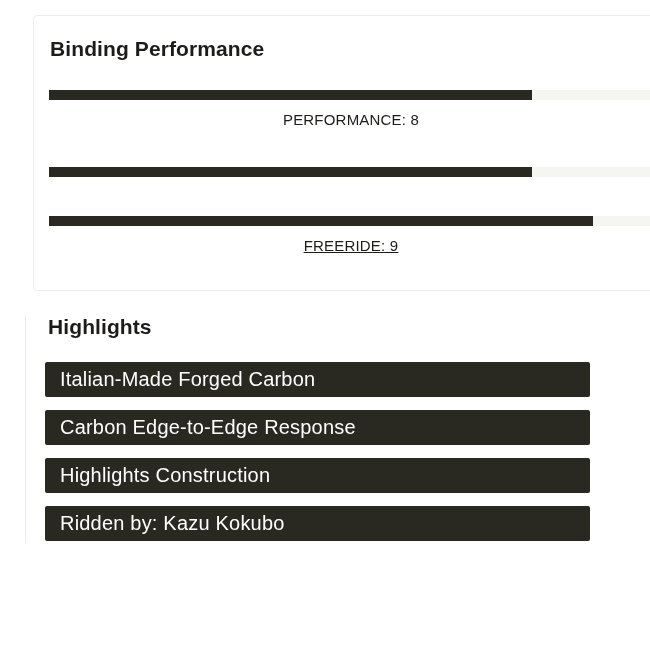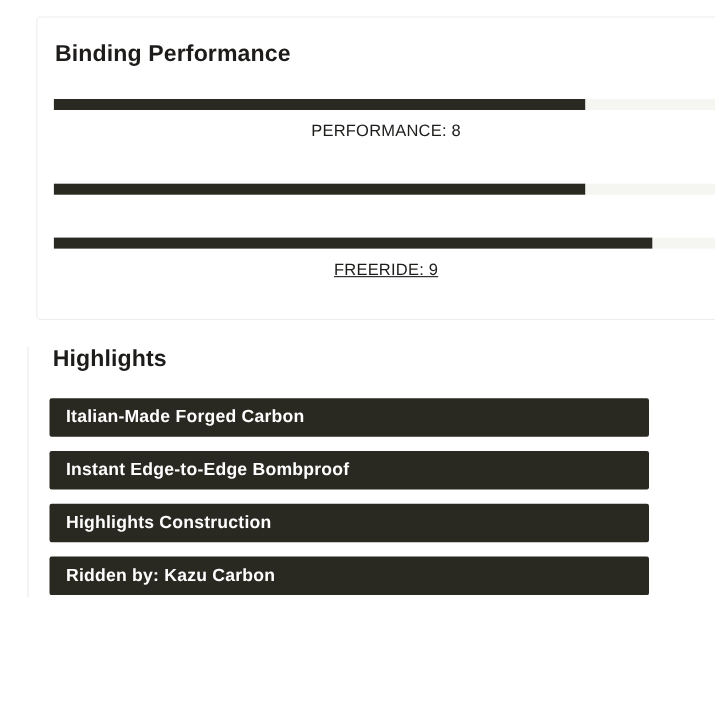--- a/index.html
+++ b/index.html
@@ -74,22 +74,22 @@
     margin-bottom:13px;
     background:var(--dark);
     border-radius:2px;
     display:flex;
     align-items:center;
     padding-left:15px;
   }
   .highlight-item:last-child{margin-bottom:0;}
   .highlight-label{
     color:var(--item-text);
-    font-size:16px;
-    font-weight:bold;
+    font-size:20px;
+    font-weight:normal;
     letter-spacing:.2px;
     white-space:nowrap;
   }
 </style>
 </head>
 <body>
 
 <section class="perf-card">
   <h2 class="card-title">Binding Performance</h2>
 
@@ -115,21 +115,21 @@
   </div>
 </section>
 
 <section class="highlights">
   <h2 class="highlights-title">Highlights</h2>
 
   <div class="highlight-item">
     <span class="highlight-label">Italian-Made Forged Carbon</span>
   </div>
   <div class="highlight-item">
-    <span class="highlight-label">Instant Edge-to-Edge Bombproof</span>
+    <span class="highlight-label">Carbon Edge-to-Edge Response</span>
   </div>
   <div class="highlight-item">
     <span class="highlight-label">Highlights Construction</span>
   </div>
   <div class="highlight-item">
-    <span class="highlight-label">Ridden by: Kazu Carbon</span>
+    <span class="highlight-label">Ridden by: Kazu Kokubo</span>
   </div>
 </section>
 
 </body></html>

